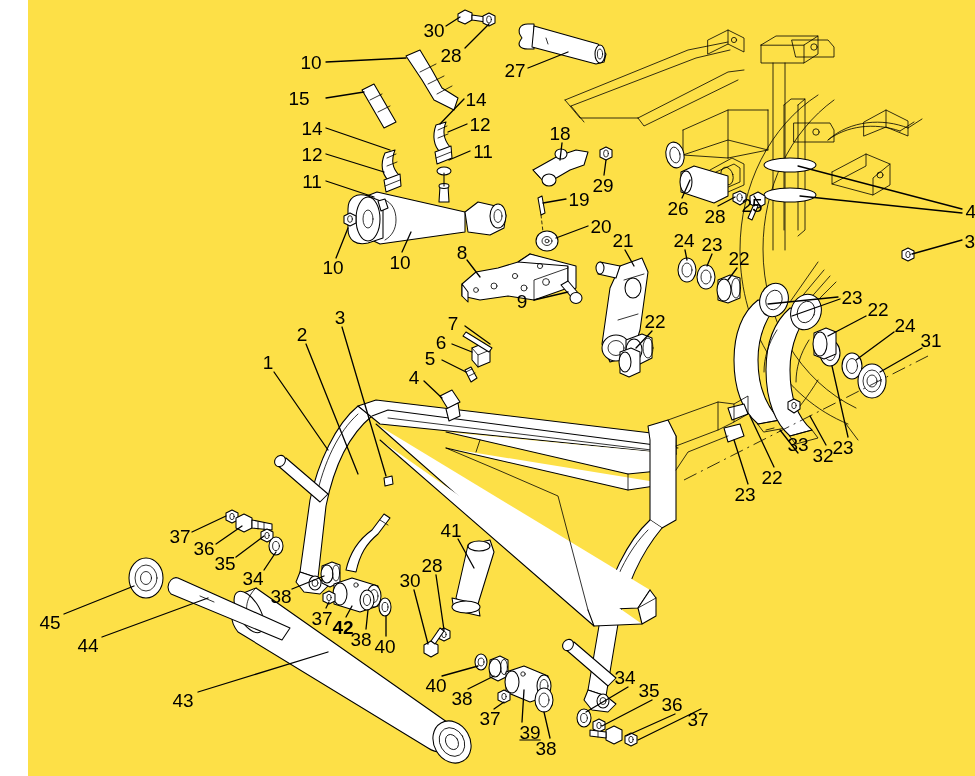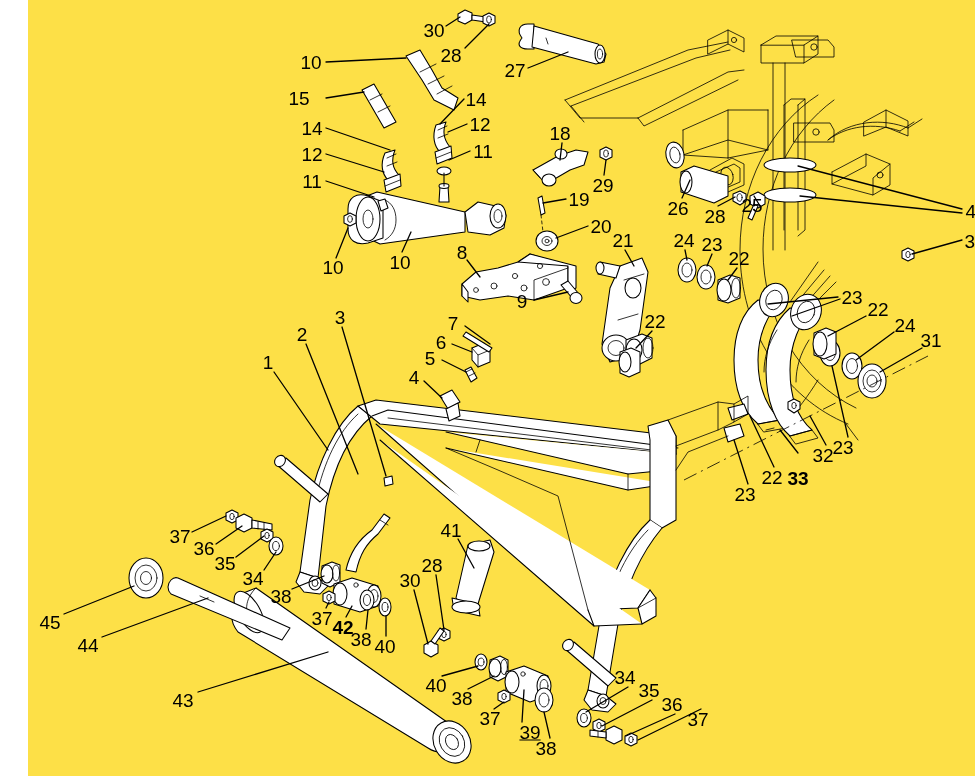--- a/index.html
+++ b/index.html
@@ -632,21 +632,21 @@
       <div class="callout" style="left: 877px; top: 325px;">24</div>
       <div class="callout" style="left: 903px; top: 340px;">31</div>
       <div class="callout" style="left: 627px; top: 321px;">22</div>
       <div class="callout" style="left: 425px; top: 323px;">7</div>
       <div class="callout" style="left: 413px; top: 342px;">6</div>
       <div class="callout" style="left: 402px; top: 358px;">5</div>
       <div class="callout" style="left: 386px; top: 377px;">4</div>
       <div class="callout" style="left: 312px; top: 317px;">3</div>
       <div class="callout" style="left: 274px; top: 334px;">2</div>
       <div class="callout" style="left: 240px; top: 362px;">1</div>
-      <div class="callout" style="left: 770px; top: 478px; font-weight: bold;">33</div>
+      <div class="callout" style="left: 770px; top: 444px;">33</div>
       <div class="callout" style="left: 795px; top: 455px;">32</div>
       <div class="callout" style="left: 815px; top: 447px;">23</div>
       <div class="callout" style="left: 744px; top: 477px;">22</div>
       <div class="callout" style="left: 717px; top: 494px;">23</div>
       <div class="callout" style="left: 152px; top: 536px;">37</div>
       <div class="callout" style="left: 176px; top: 548px;">36</div>
       <div class="callout" style="left: 197px; top: 563px;">35</div>
       <div class="callout" style="left: 225px; top: 578px;">34</div>
       <div class="callout" style="left: 253px; top: 596px;">38</div>
       <div class="callout" style="left: 294px; top: 618px;">37</div>

